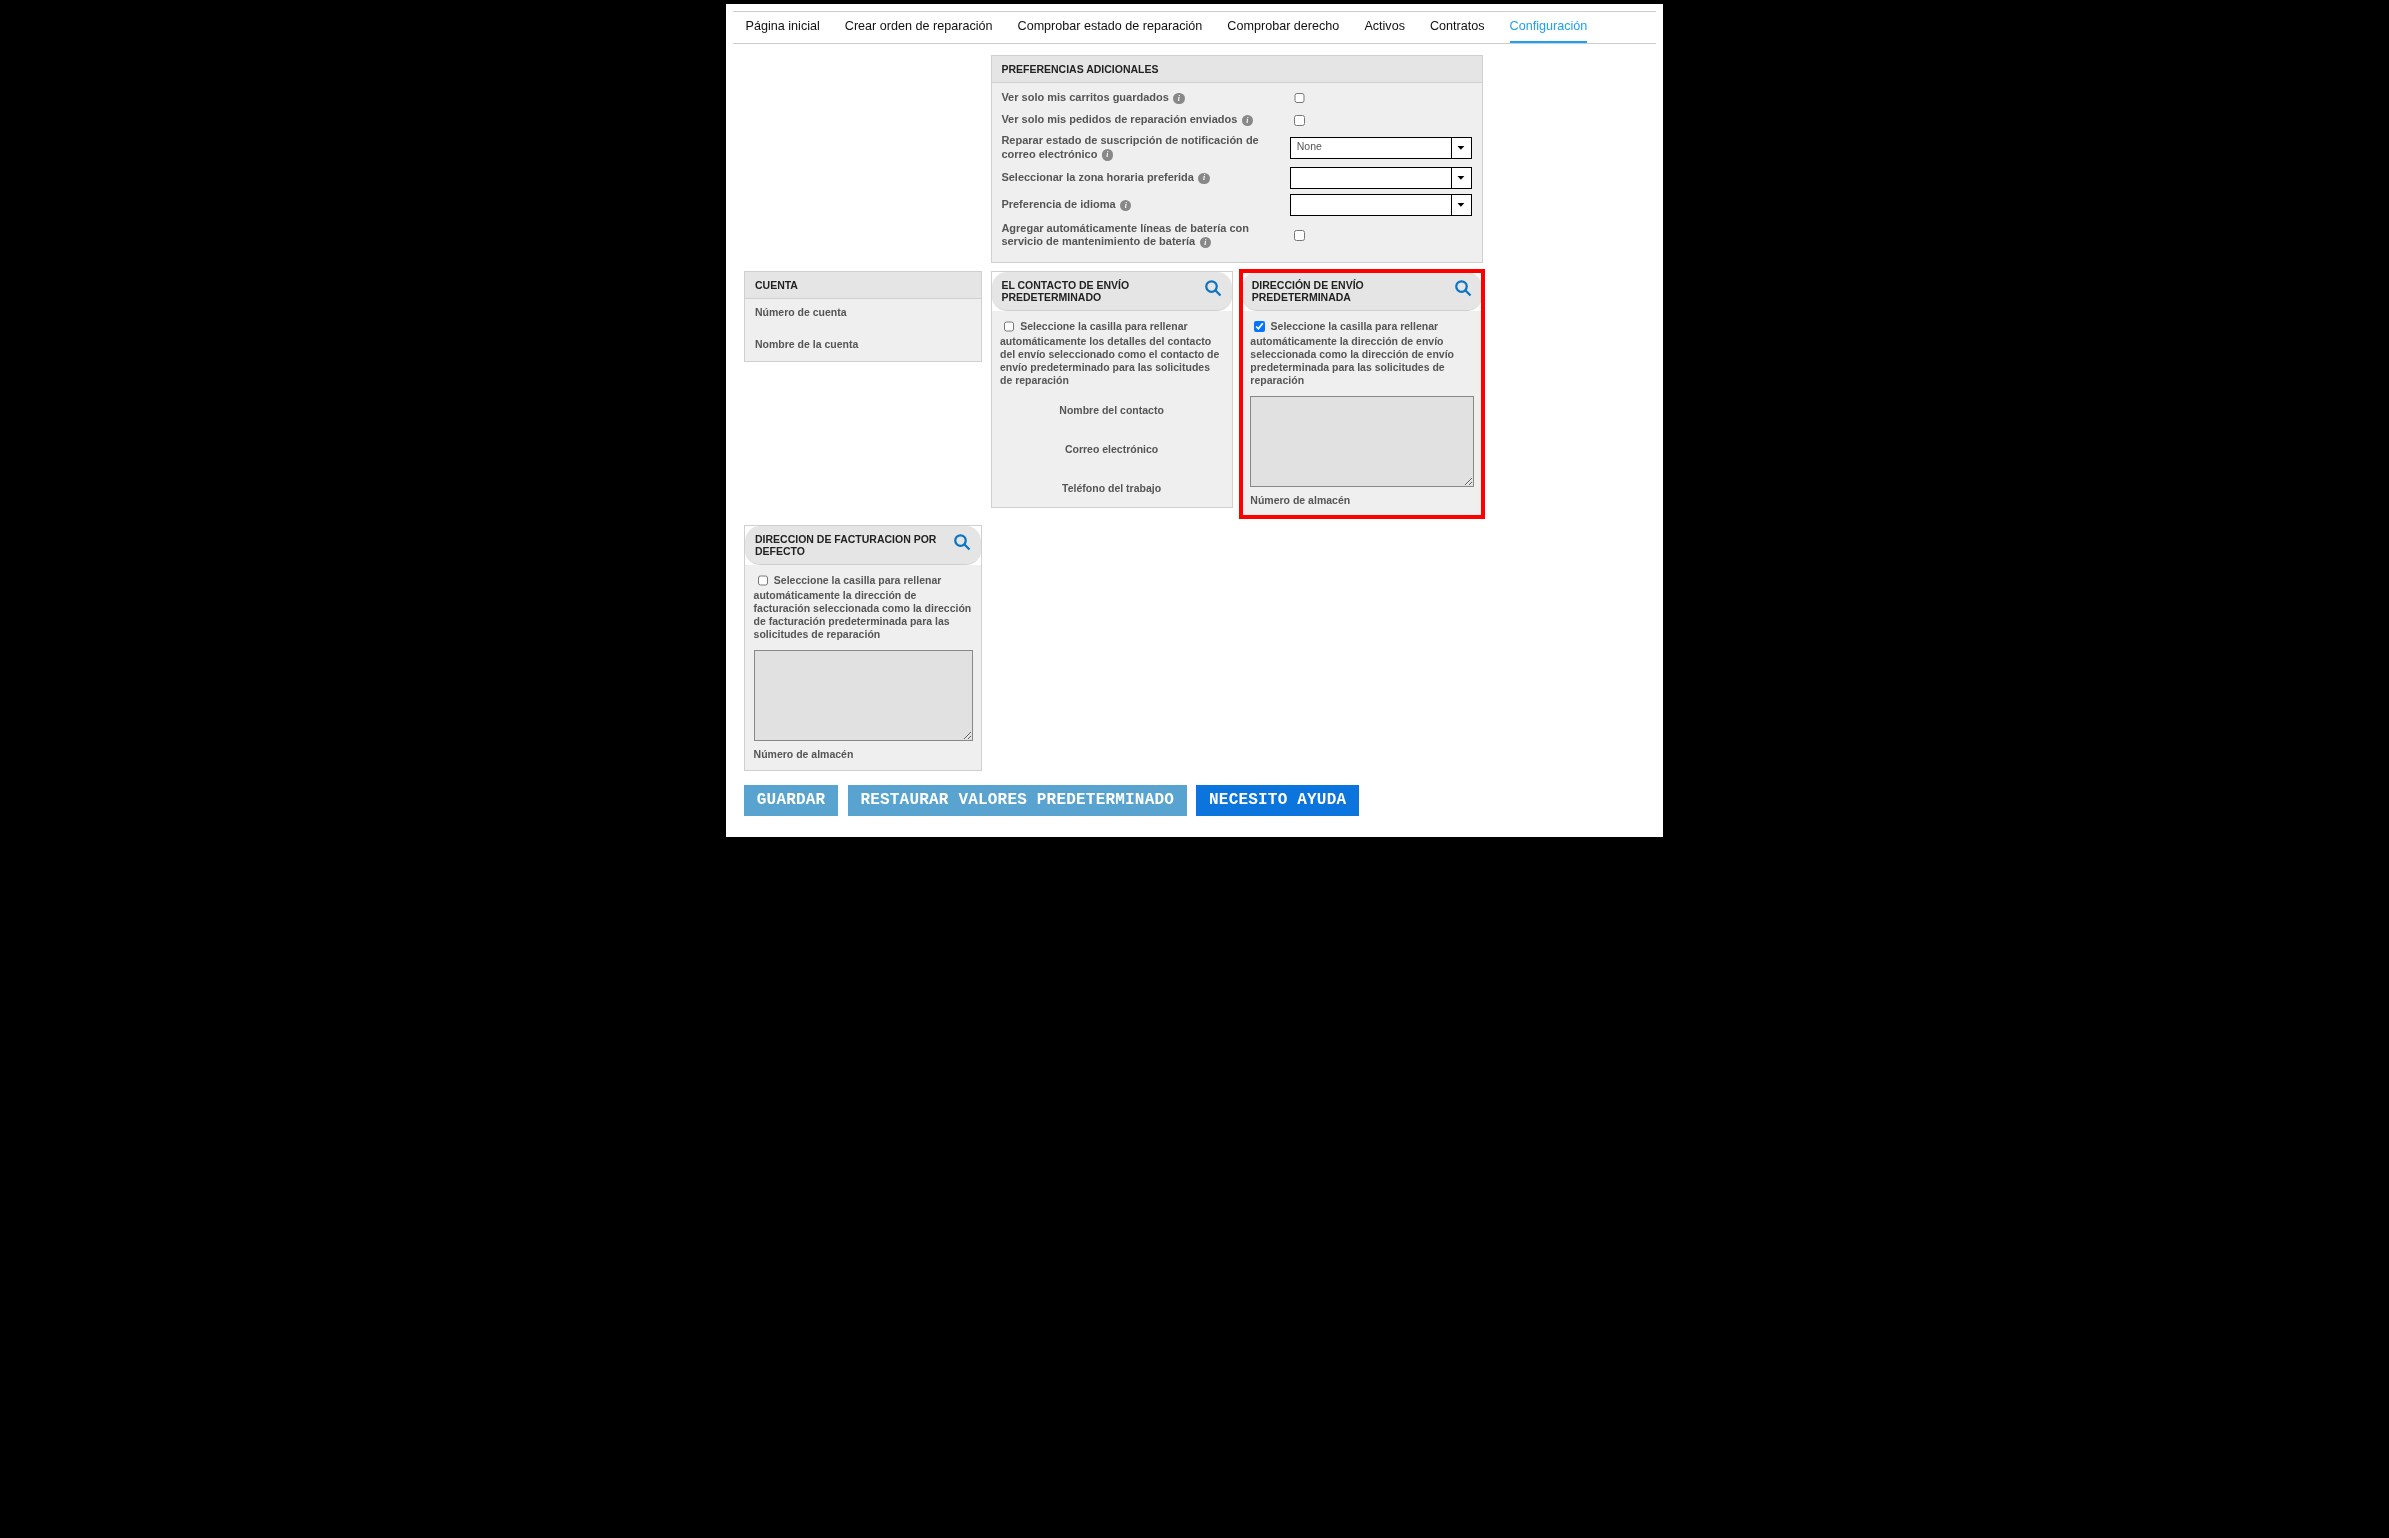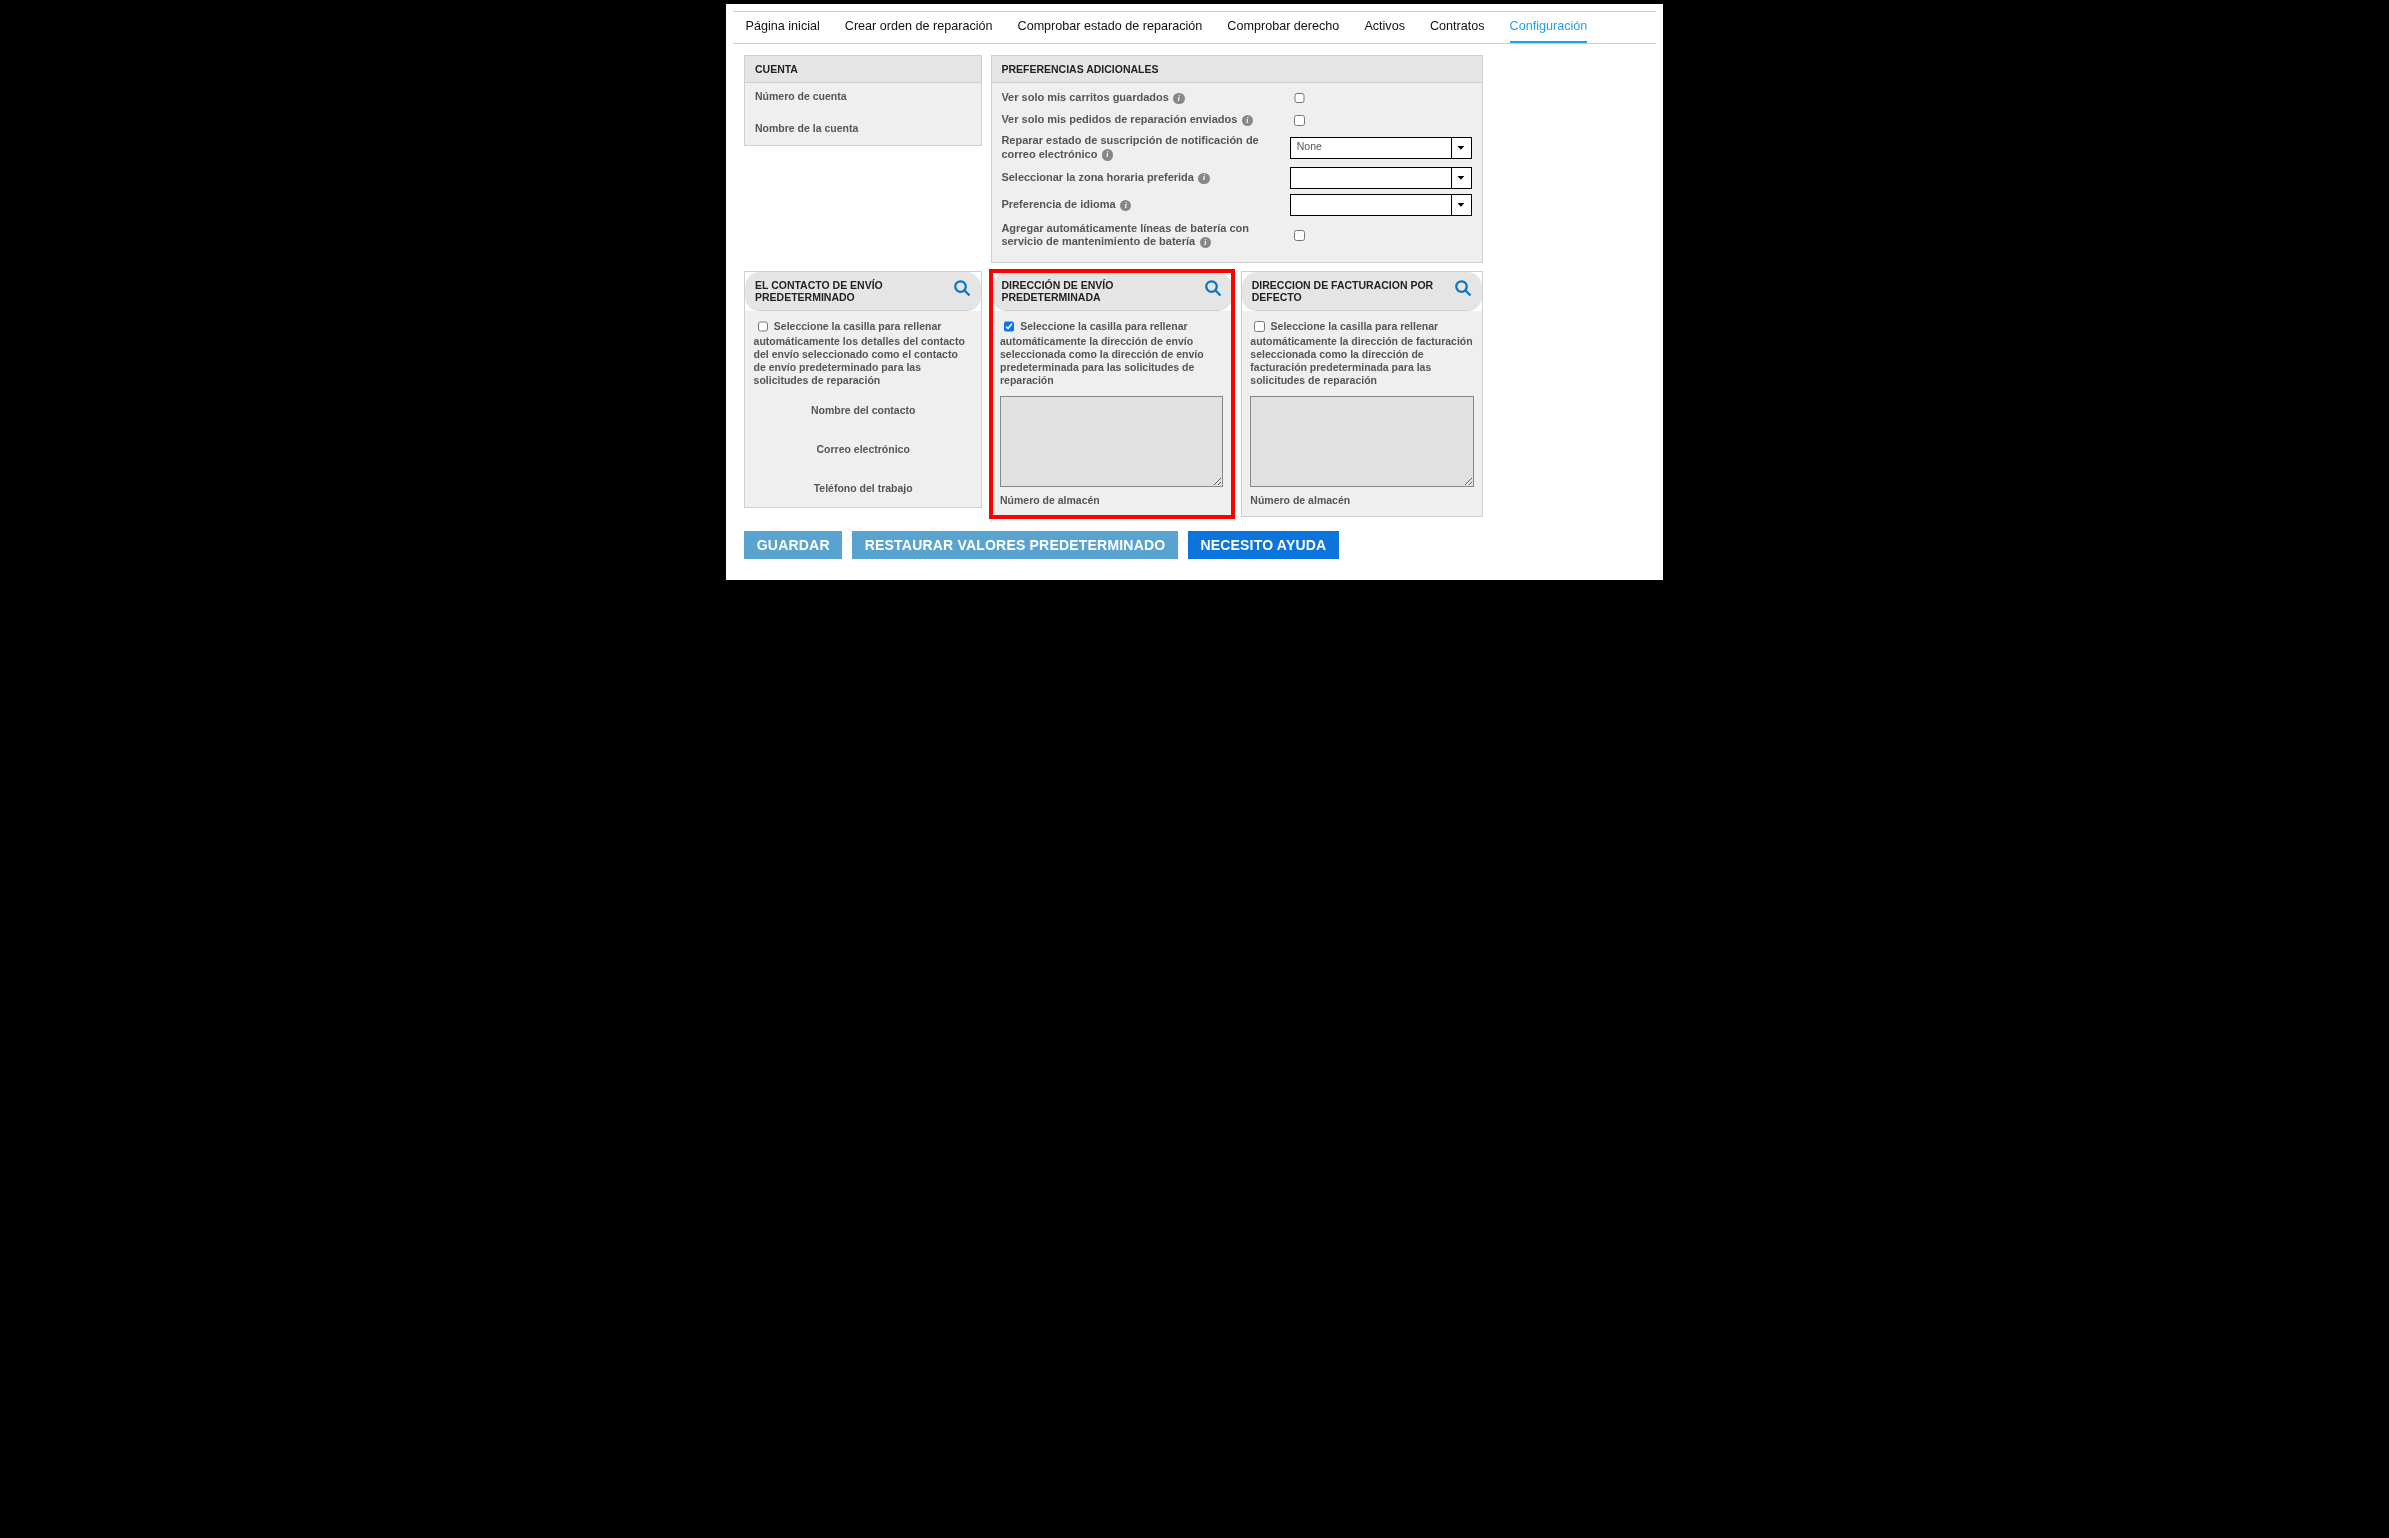--- a/index.html
+++ b/index.html
@@ -173,24 +173,25 @@
 
   .actions {
     display: flex;
     gap: 9.8px;
     padding: 14px 11.2px 0 11.2px;
   }
   .btn {
     color: #fff;
     border: 0;
     padding: 6.3px 12.6px;
-    font-size: 14px;
+    font-size: 16px;
     font-weight: bold;
     letter-spacing: 0.2px;
     cursor: pointer;
+    font-family: Liberation Mono, monospace;
   }
   .btn-lt { background: #59a3d0; }
   .btn-pri { background: #0b74dd; }
 
   .contact-info .lbl {
     color: #555;
     font-weight: 600;
     font-size: 10.5px;
     margin-top: 17px;
     margin-bottom: 27px;
@@ -207,28 +208,20 @@
     <div class="tab">Crear orden de reparación</div>
     <div class="tab">Comprobar estado de reparación</div>
     <div class="tab">Comprobar derecho</div>
     <div class="tab">Activos</div>
     <div class="tab">Contratos</div>
     <div class="tab active">Configuración</div>
   </div>
 
   <div class="grid">
 
-    <div class="panel card">
-      <div class="panel-header">CUENTA</div>
-      <div class="panel-body field-row-stack">
-        <div class="lbl" style="font-weight:600;">Número de cuenta</div>
-        <div class="lbl" style="font-weight:600;">Nombre de la cuenta</div>
-      </div>
-    </div>
-
     <div class="panel card span2">
       <div class="panel-header">PREFERENCIAS ADICIONALES</div>
       <div class="panel-body">
         <div class="prefs-row">
           <div class="plabel"><span>Ver solo mis carritos guardados</span> <span class="info-icon">i</span></div>
           <div><input type="checkbox" style=""></div>
         </div>
         <div class="prefs-row">
           <div class="plabel"><span>Ver solo mis pedidos de reparación enviados</span> <span class="info-icon">i</span></div>
           <div><input type="checkbox" style=""></div>
@@ -267,20 +260,28 @@
           </div>
         </div>
         <div class="prefs-row">
           <div class="plabel"><span>Agregar automáticamente líneas de batería con servicio de mantenimiento de batería</span> <span class="info-icon">i</span></div>
           <div><input type="checkbox" style=""></div>
         </div>
       </div>
     </div>
 
     <div class="panel card">
+      <div class="panel-header">CUENTA</div>
+      <div class="panel-body field-row-stack">
+        <div class="lbl" style="font-weight:600;">Número de cuenta</div>
+        <div class="lbl" style="font-weight:600;">Nombre de la cuenta</div>
+      </div>
+    </div>
+
+    <div class="panel card">
       <div class="panel-header with-icon">
         <span>EL CONTACTO DE ENVÍO PREDETERMINADO</span>
         <span class="search-icon">
           <svg viewBox="0 0 24 24">
               <circle cx="10" cy="10" r="7"></circle>
               <line x1="15" y1="15" x2="22" y2="22"></line>
             </svg>
         </span>
       </div>
       <div class="card-body">

